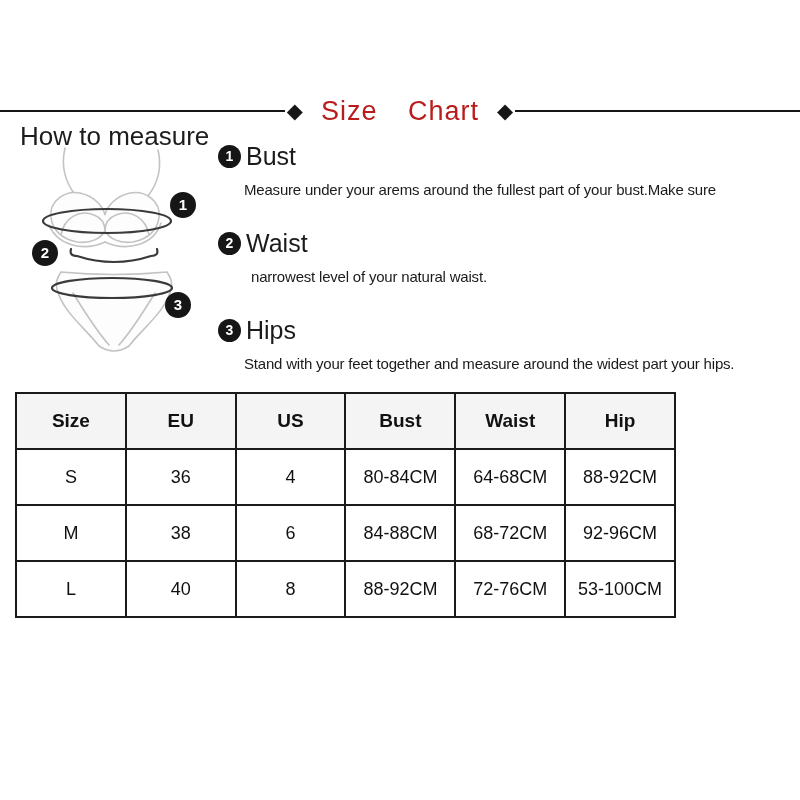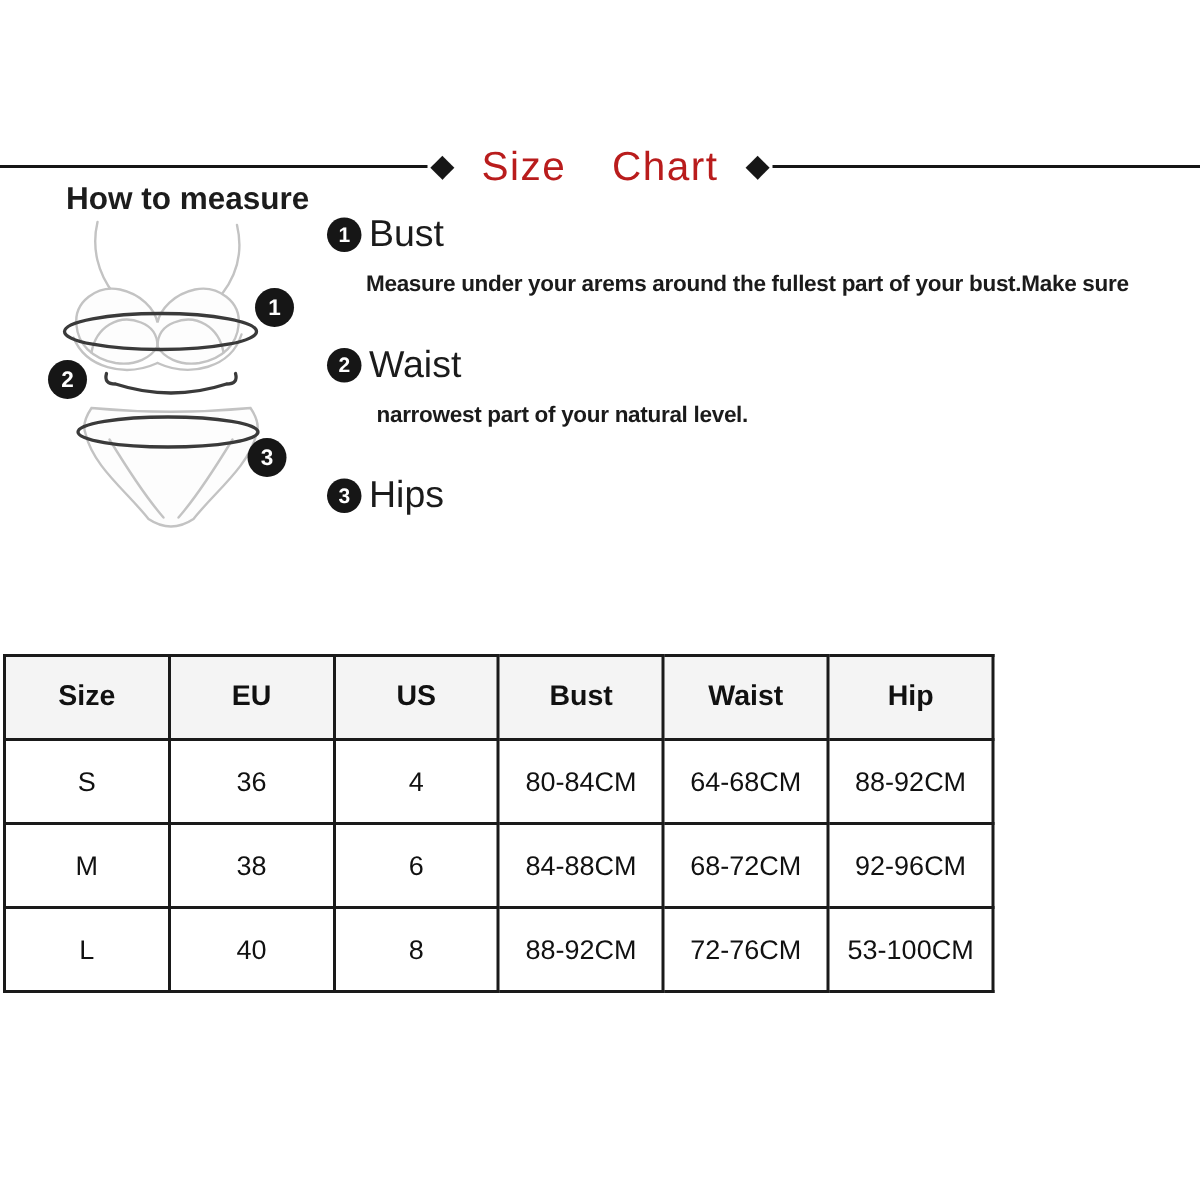--- a/index.html
+++ b/index.html
@@ -23,51 +23,51 @@
     font-size:21px; line-height:1; color:#161616;
     margin:0 2px; transform:translateY(-1px);
   }
   .title-text {
     font-size:27px; letter-spacing:1px; word-spacing:22px;
     padding:0 16px; white-space:nowrap; color:#b91c1c;
   }
 
   
   .how-heading {
-    position:absolute; left:44px; top:121px;
-    font-size:21px; color:#1c1c1c;font-weight:bold;
+    position:absolute; left:20px; top:121px;
+    font-size:26px; color:#1c1c1c;
   }
   .figure { position:absolute; left:15px; top:145px; }
 
   
   .steps { position:absolute; left:218px; top:0; width:575px; }
   .step { position:absolute; left:0; width:575px; }
   .step-1 { top:142px; }
   .step-2 { top:229px; }
   .step-3 { top:316px; }
   .step-head { display:flex; align-items:center; gap:5px; height:28px; }
   .step-num {
     width:23px; height:23px; border-radius:50%;
     background:#161616; color:#ffffff;
     font-size:14px; font-weight:bold;
     display:flex; align-items:center; justify-content:center;
     flex:0 0 23px;
   }
   .step-label { font-size:25px; color:#1b1b1b; }
   .step-desc { margin:7px 0 0 26px; }
   .step-desc div {
-    font-size:15px; font-weight:700; letter-spacing:-0.2px;
+    font-size:15px; font-weight:400; letter-spacing:-0.2px;
     line-height:26px; color:#1b1b1b; white-space:nowrap;
   }
   .indent-sm { padding-left:7px; }
 
   
   .size-table {
-    position:absolute; top:392px; left:2px; width:661px;
-    border-collapse:collapse; table-layout:fixed;margin-top:44px;
+    position:absolute; top:392px; left:15px; width:661px;
+    border-collapse:collapse; table-layout:fixed;
   }
   .size-table th, .size-table td {
     border:2px solid #1a1a1a; height:56px;
     text-align:center; vertical-align:middle;
     font-size:18px; color:#111;
   }
   .size-table th { background:#f4f4f4; font-weight:bold; font-size:19px; }
   .size-table td { background:#ffffff; font-weight:normal; }
 
   
@@ -151,28 +151,31 @@
         <div>Measure under your arems around the fullest part of your bust.Make sure</div>
       </div>
     </div>
 
     <div class="step step-2">
       <div class="step-head">
         <span class="step-num">2</span>
         <span class="step-label">Waist</span>
       </div>
       <div class="step-desc">
-        <div class="indent-sm">narrowest part of your natural level.</div>
+        <div class="indent-sm">narrowest level of your natural waist.</div>
       </div>
     </div>
 
     <div class="step step-3">
       <div class="step-head">
         <span class="step-num">3</span>
         <span class="step-label">Hips</span>
+      </div>
+      <div class="step-desc">
+        <div>Stand with your feet together and measure around the widest part your hips.</div>
       </div>
     </div>
 
   </div>
 
   <table class="size-table">
     <thead>
       <tr>
         <th>Size</th>
         <th>EU</th>

